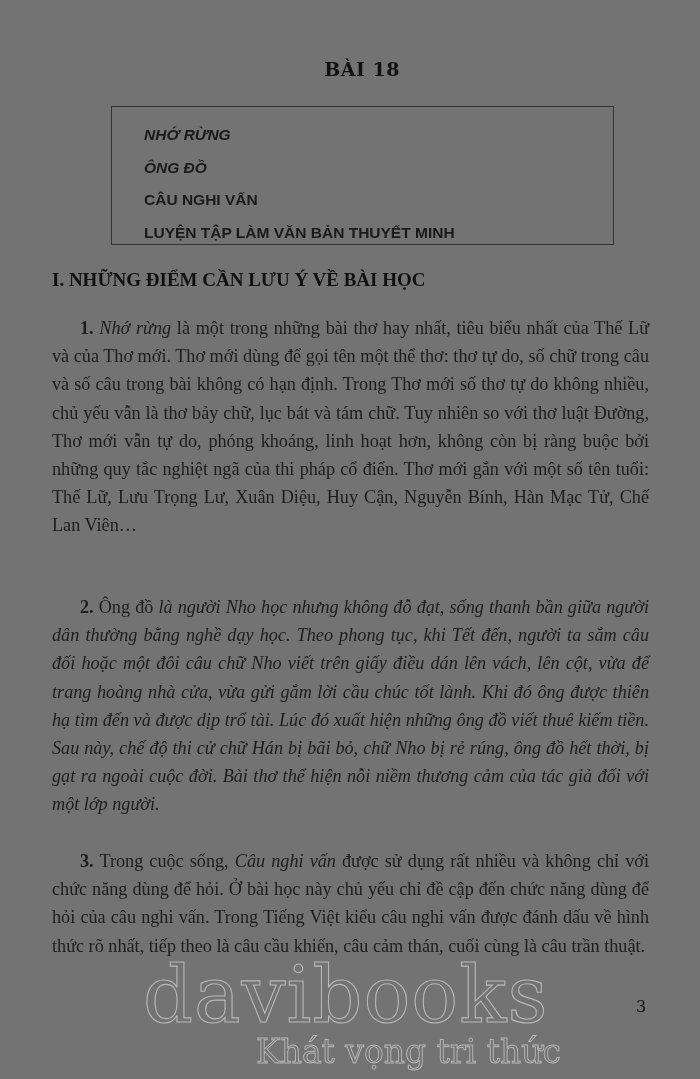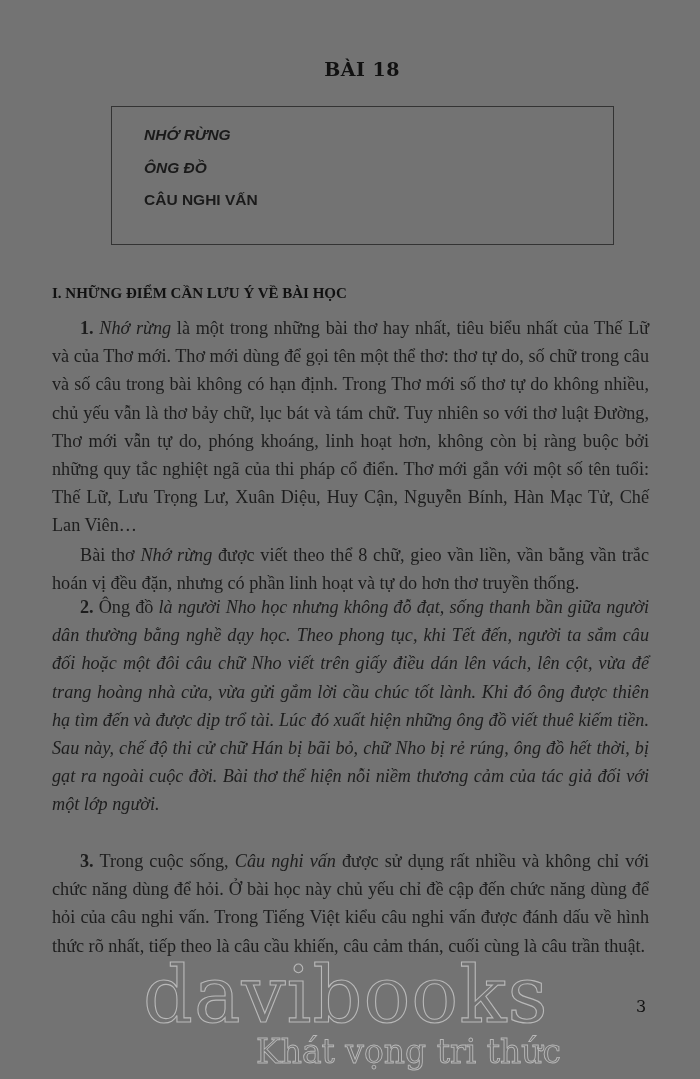--- a/index.html
+++ b/index.html
@@ -49,24 +49,24 @@
       font-size: 15.5px;
       line-height: 32.5px;
       color: #1a1a1a;
       white-space: nowrap;
     }
     .topic.italic { font-style: italic; }
 
     .section-heading {
       position: absolute;
       left: 52px;
-      top: 285px;
+      top: 269px;
       font-family: "Liberation Serif", serif;
       font-weight: bold;
-      font-size: 15px;
+      font-size: 19px;
       color: #111;
       white-space: nowrap;
       text-align: center;
     }
 
     .para {
       position: absolute;
       left: 52px;
       width: 597px;
       font-size: 18.2px;
@@ -102,27 +102,27 @@
 <body>
 
 <div class="page">
 
   <div class="lesson-title">BÀI 18</div>
 
   <div class="topics-box">
     <div class="topic italic">NHỚ RỪNG</div>
     <div class="topic italic">ÔNG ĐỒ</div>
     <div class="topic">CÂU NGHI VẤN</div>
+    <div class="topic">LUYỆN TẬP LÀM VĂN BẢN THUYẾT MINH</div>
   </div>
 
   <div class="section-heading">I. NHỮNG ĐIỂM CẦN LƯU Ý VỀ BÀI HỌC</div>
 
   <div class="para p1"><span class="indent"></span><b>1.</b> <i>Nhớ rừng</i><span> là một trong những bài thơ hay nhất, tiêu biểu nhất của Thế Lữ và của Thơ mới. Thơ mới dùng để gọi tên một thể thơ: thơ tự do, số chữ trong câu và số câu trong bài không có hạn định. Trong Thơ mới số thơ tự do không nhiều, chủ yếu vẫn là thơ bảy chữ, lục bát và tám chữ. Tuy nhiên so với thơ luật Đường, Thơ mới vẫn tự do, phóng khoáng, linh hoạt hơn, không còn bị ràng buộc bởi những quy tắc nghiệt ngã của thi pháp cổ điển. Thơ mới gắn với một số tên tuổi: Thế Lữ, Lưu Trọng Lư, Xuân Diệu, Huy Cận, Nguyễn Bính, Hàn Mạc Tử, Chế Lan Viên…</span></div>
 
-  <div class="para p1b"><span class="indent"></span><span>Bài thơ </span><i>Nhớ rừng</i><span> được viết theo thể 8 chữ, gieo vần liền, vần bằng vần trắc hoán vị đều đặn, nhưng có phần linh hoạt và tự do hơn thơ truyền thống.</span></div>
 
   <div class="para p2"><span class="indent"></span><b>2.</b><span> Ông đồ</span><i> là người Nho học nhưng không đỗ đạt, sống thanh bần giữa người dân thường bằng nghề dạy học. Theo phong tục, khi Tết đến, người ta sắm câu đối hoặc một đôi câu chữ Nho viết trên giấy điều dán lên vách, lên cột, vừa để trang hoàng nhà cửa, vừa gửi gắm lời cầu chúc tốt lành. Khi đó ông được thiên hạ tìm đến và được dịp trổ tài. Lúc đó xuất hiện những ông đồ viết thuê kiếm tiền. Sau này, chế độ thi cử chữ Hán bị bãi bỏ, chữ Nho bị rẻ rúng, ông đồ hết thời, bị gạt ra ngoài cuộc đời. Bài thơ thể hiện nỗi niềm thương cảm của tác giả đối với một lớp người.</i></div>
 
   <div class="para p3"><span class="indent"></span><b>3.</b><span> Trong cuộc sống, </span><i>Câu nghi vấn</i><span>  được sử dụng rất nhiều và không chỉ với chức năng dùng để hỏi. Ở bài học này chủ yếu chỉ đề cập đến chức năng dùng để hỏi của câu nghi vấn. Trong Tiếng Việt kiểu câu nghi vấn được đánh dấu về hình thức rõ nhất, tiếp theo là câu cầu khiến, câu cảm thán, cuối cùng là câu trần thuật.</span></div>
 
   <div class="page-number">3</div>
 
   <svg class="watermark" viewBox="0 0 700 1079" width="700" height="1079">
     <text x="143" y="1022" font-family="DejaVu Serif, serif" font-size="78" fill="none" stroke="#b8b8b8" stroke-width="1.1" letter-spacing="1">davibooks</text>
     <text x="256" y="1063" font-family="DejaVu Serif, serif" font-size="33" fill="none" stroke="#b8b8b8" stroke-width="0.9">Khát vọng tri thức</text>

